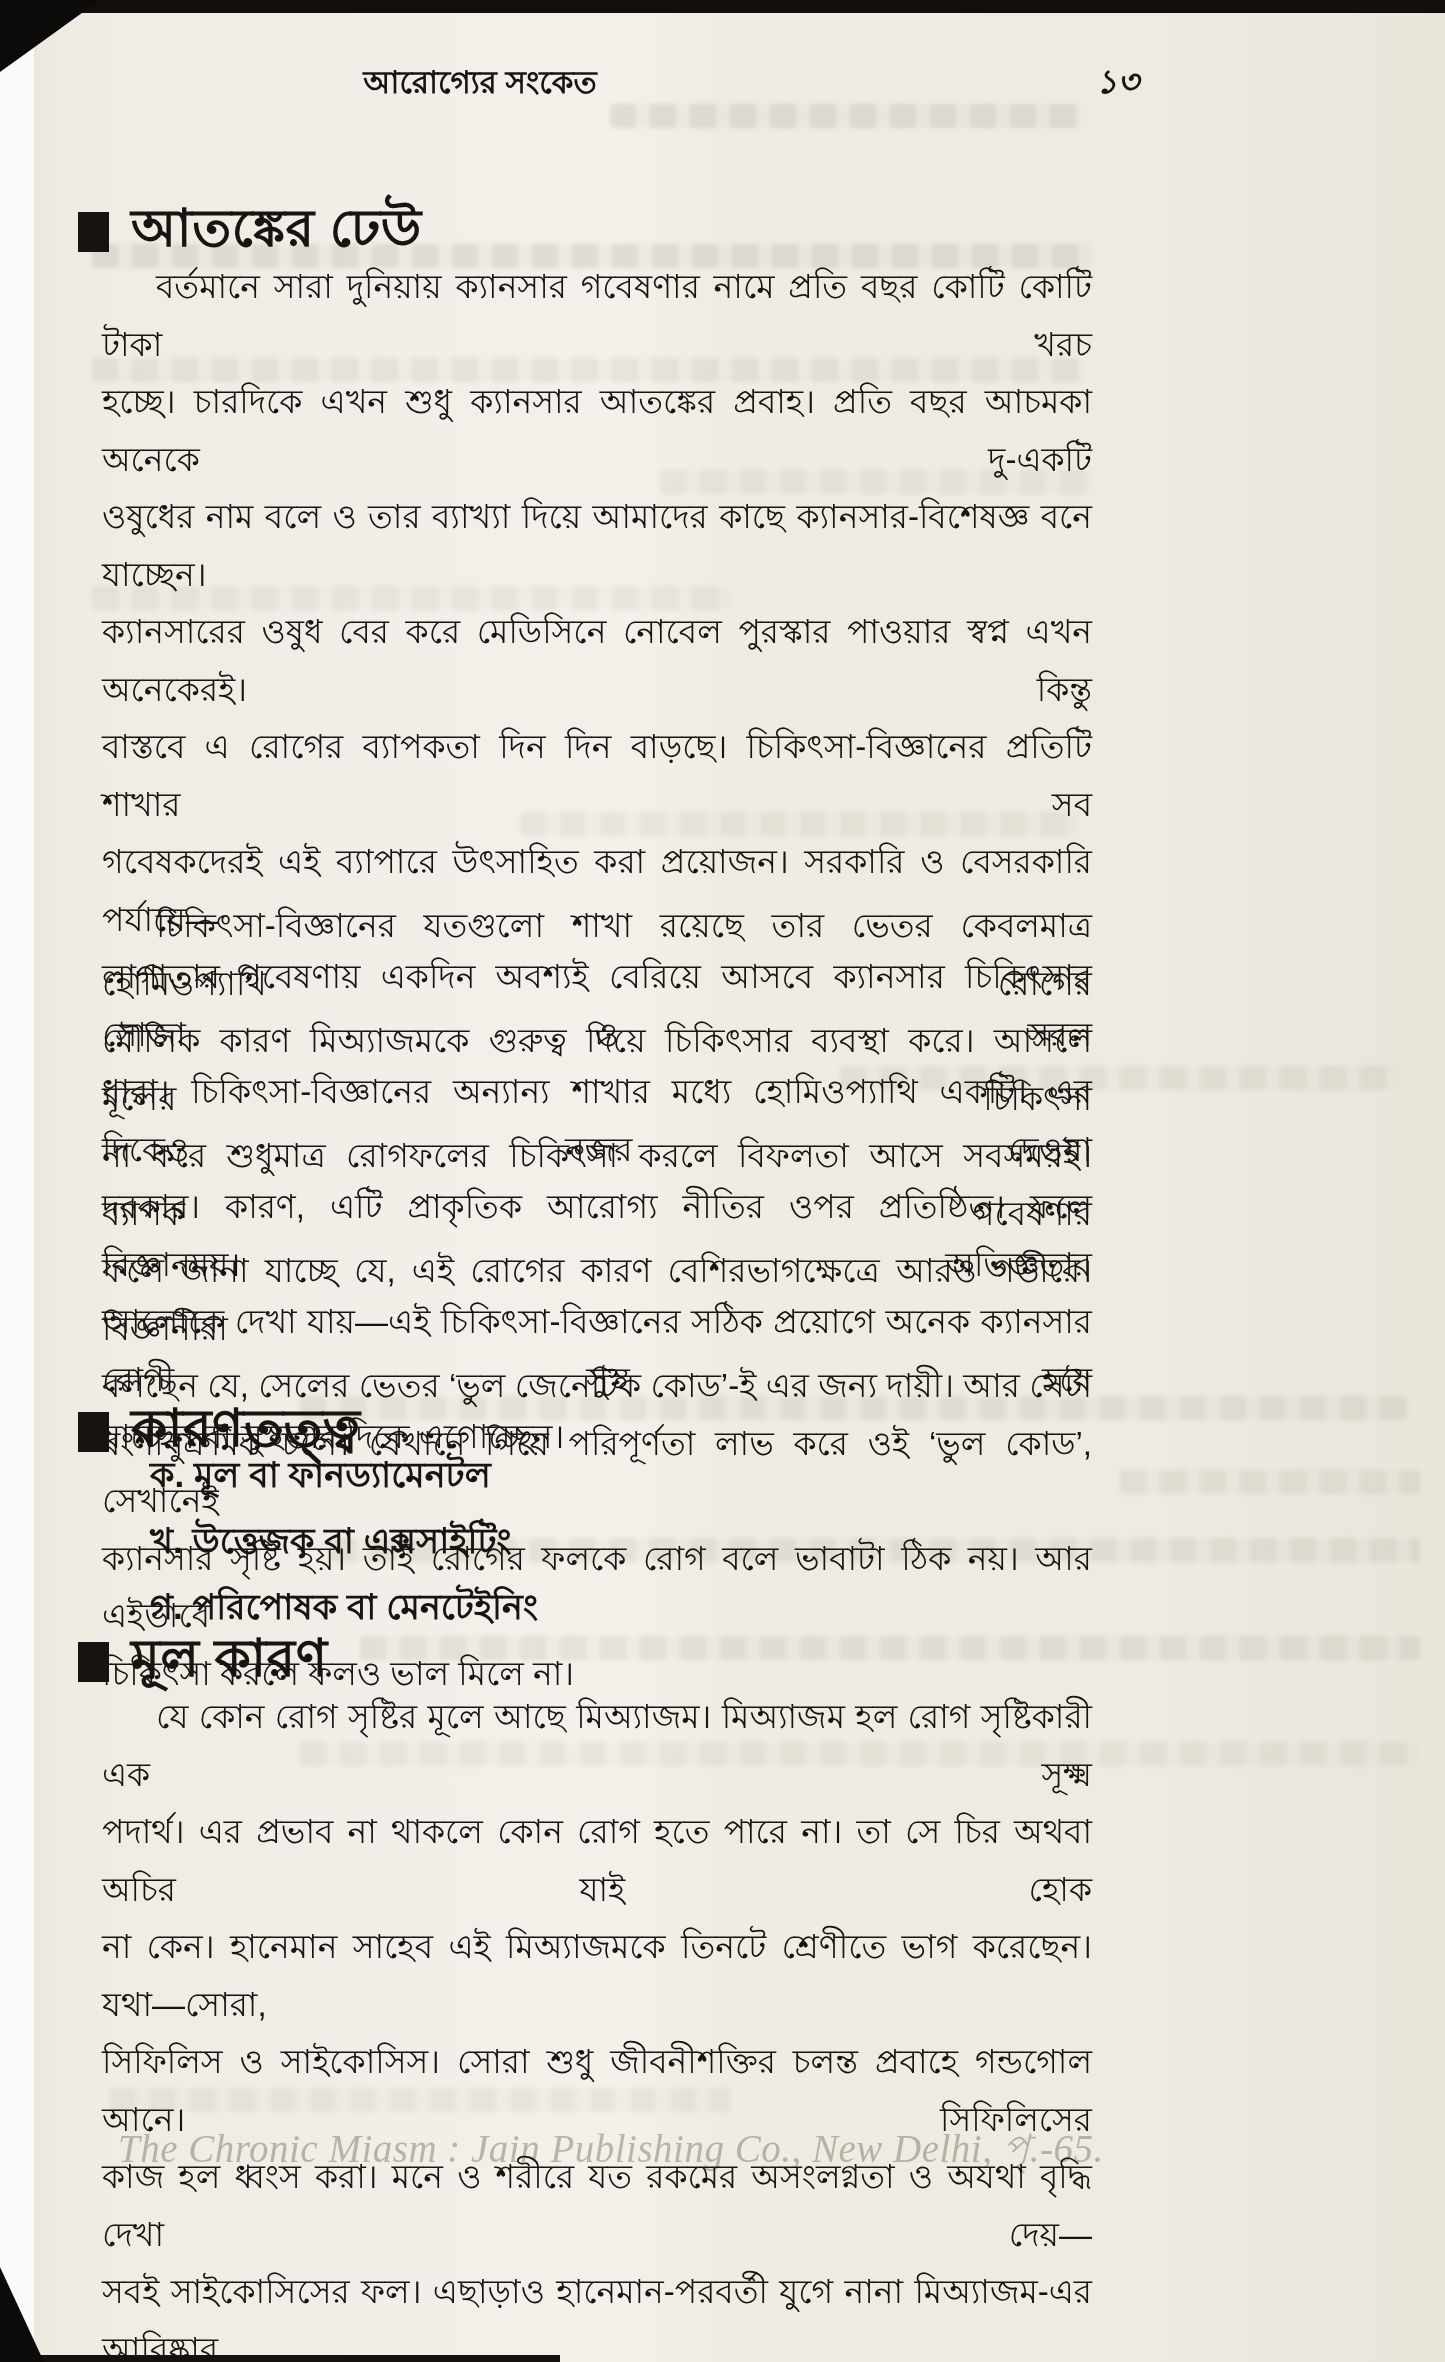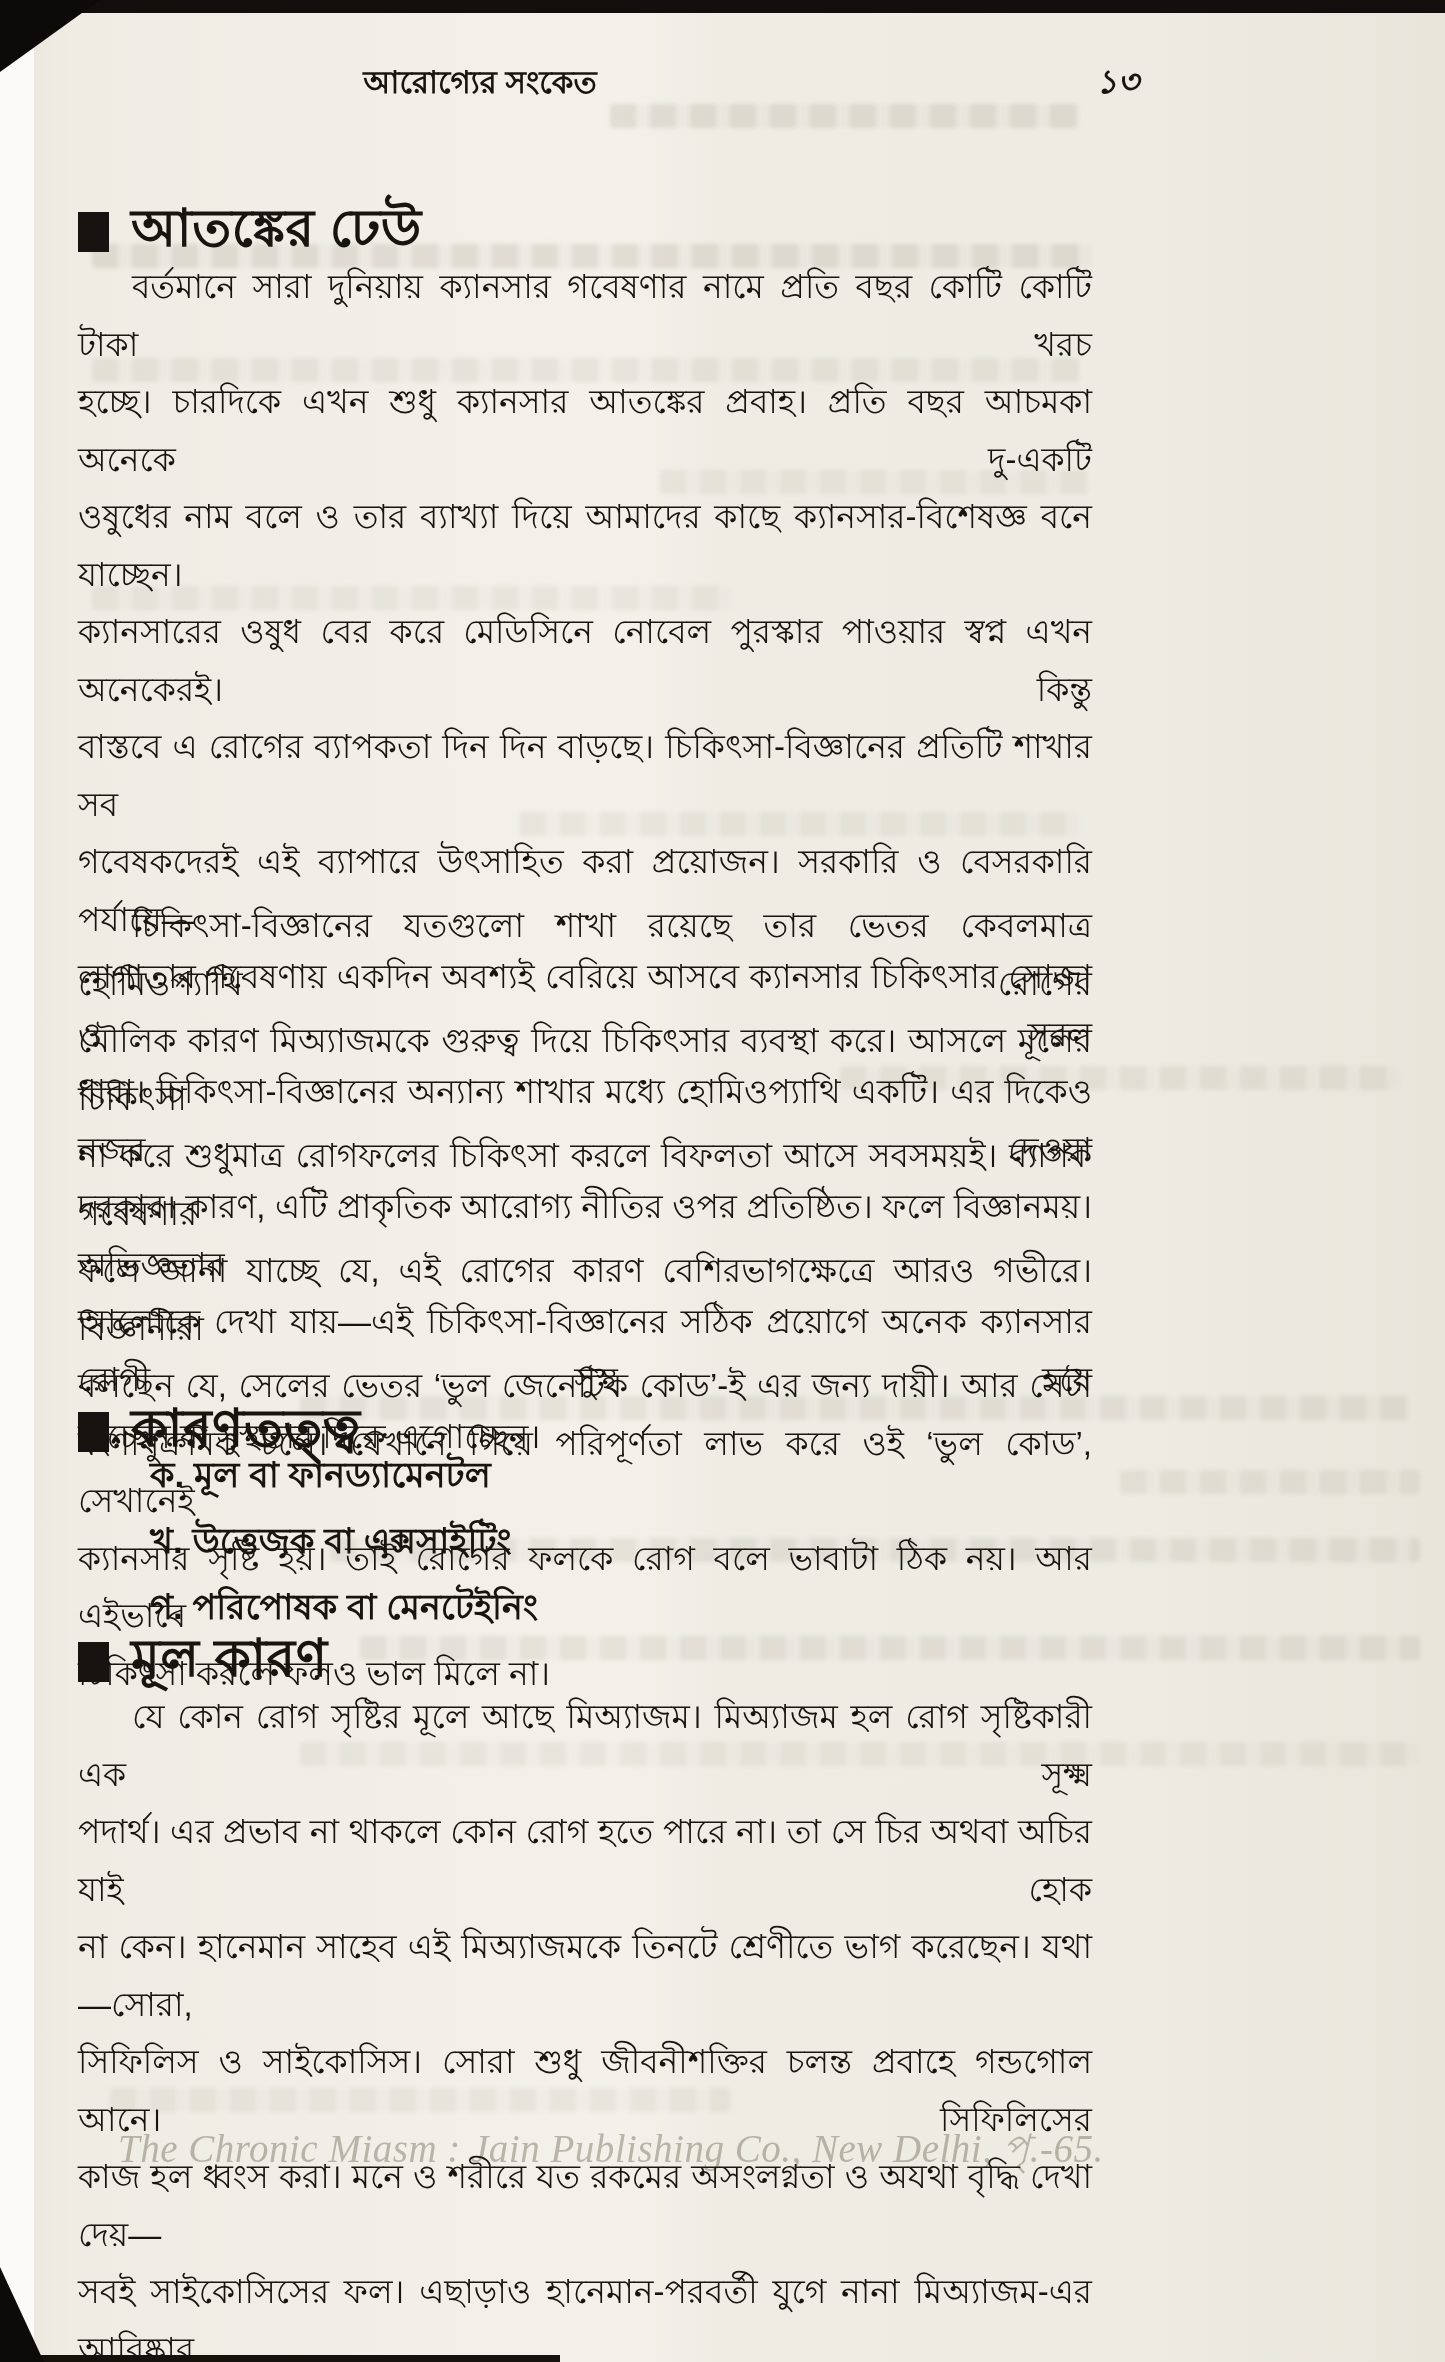--- a/index.html
+++ b/index.html
@@ -36,21 +36,21 @@
   .running-title{position:absolute;top:58px;left:280px;width:400px;text-align:center;font-size:31px;font-weight:bold;z-index:3;}
   .page-num{position:absolute;top:56px;left:1096px;font-size:33px;font-weight:bold;z-index:3;font-style:italic;}
 
   
   .sec-h{position:absolute;left:78px;display:flex;align-items:center;gap:22px;z-index:3;}
   .sec-h .bullet{width:31px;height:40px;background:#161310;flex:0 0 auto;}
   .sec-h .h-label{font-size:52px;font-weight:bold;letter-spacing:.5px;}
 
   
   .para{position:absolute;left:78px;width:1014px;font-size:33px;line-height:57.5px;z-index:3;}
-  .tline{text-align:justify;text-align-last:justify;}
+  .tline{text-align:justify;text-align-last:justify;margin-left:24px;}
   .tline.first{text-indent:54px;}
   .para[data-last-align="left"] .tline.lastl{text-align-last:left;}
 
   
   .cause-list{position:absolute;left:130px;z-index:3;font-size:35px;font-weight:600;line-height:66px;}
   .cause-item{white-space:nowrap;margin-left:20px;}
 </style>
 </head>
 <body>
 

